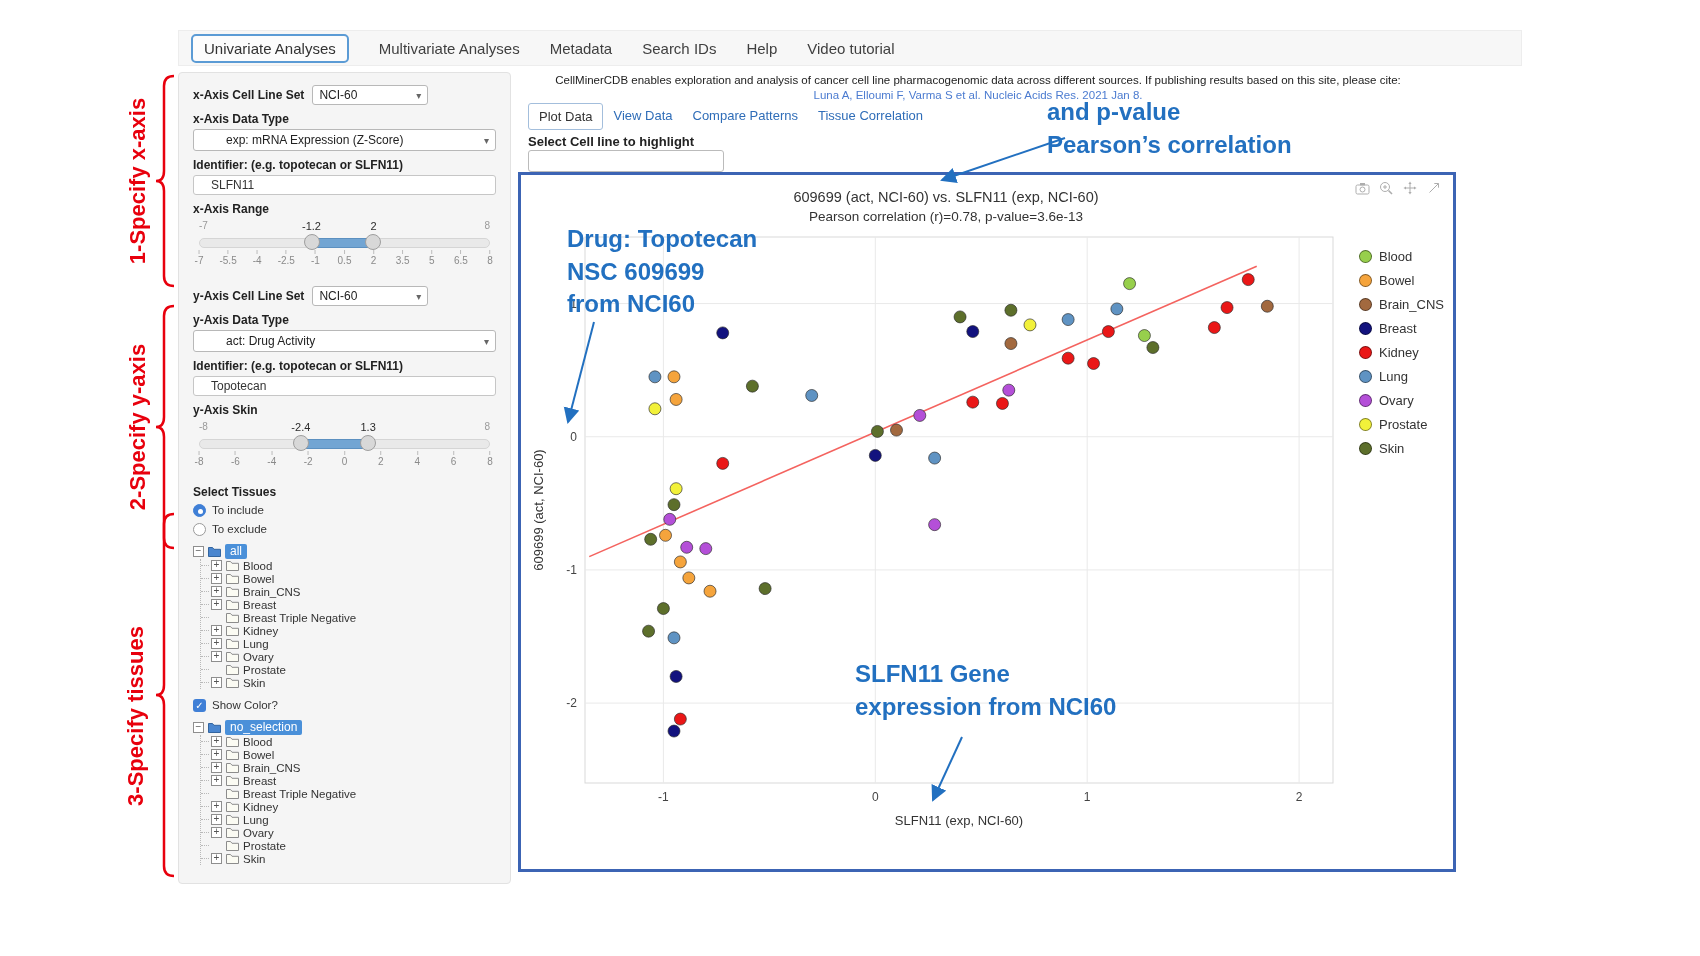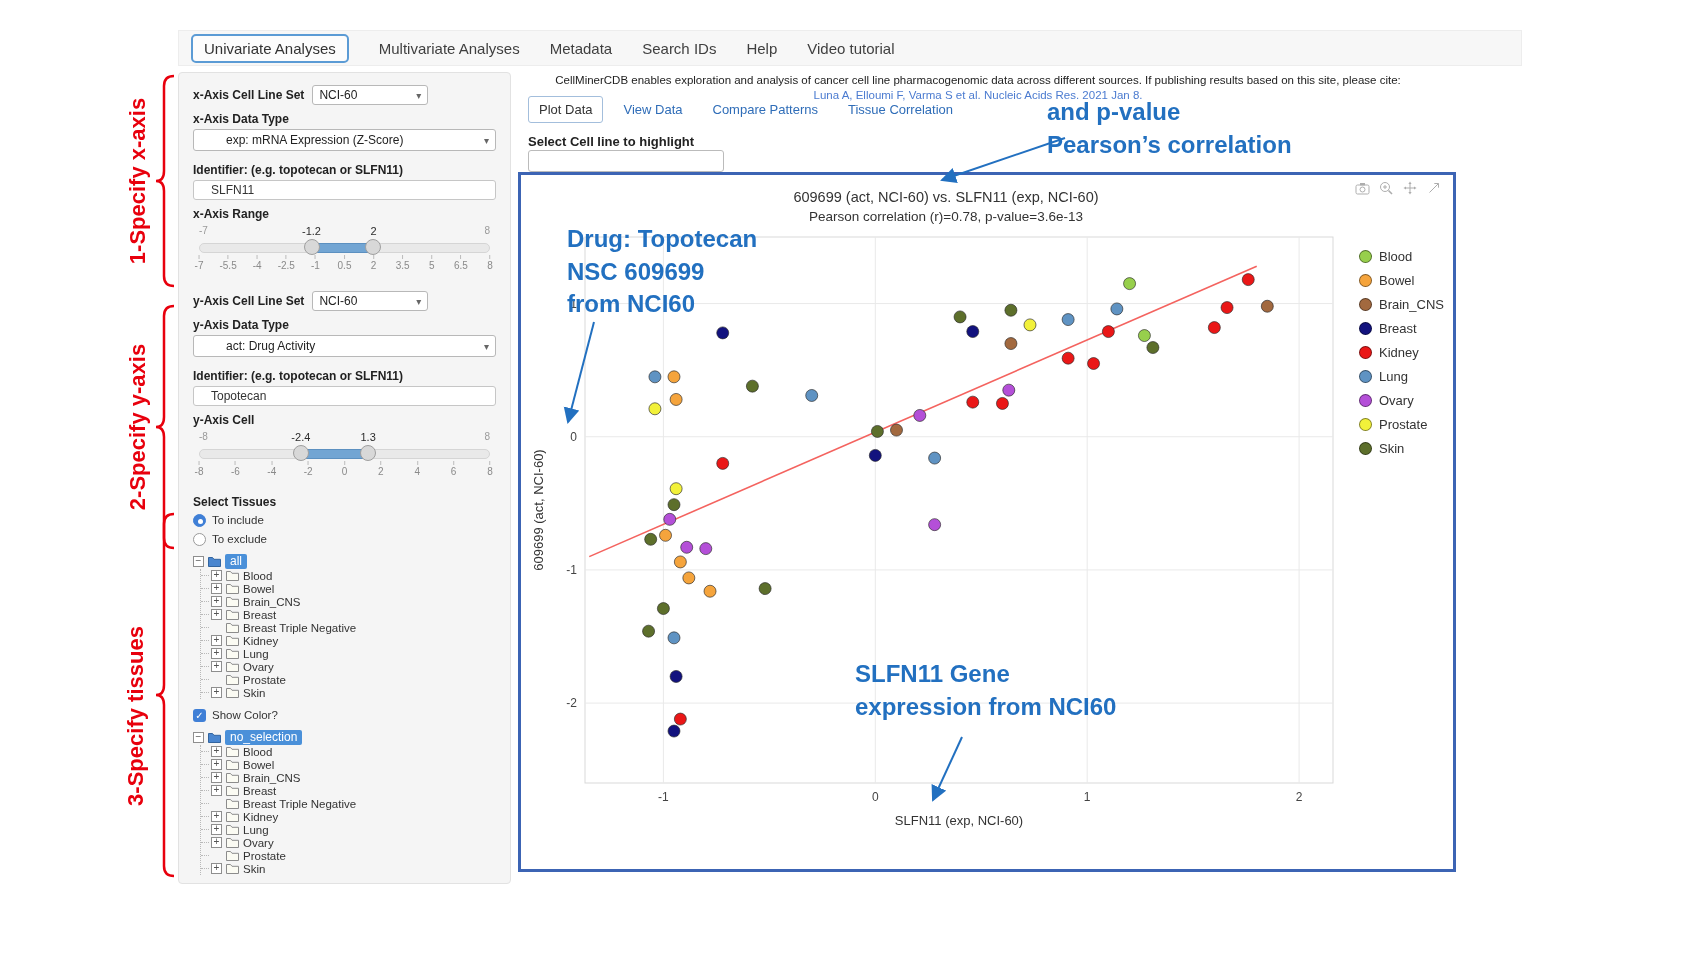--- a/index.html
+++ b/index.html
@@ -21,21 +21,21 @@
   
   .sidebar { position:absolute; left:178px; top:72px; width:333px; height:812px; background:#f5f5f5;
              border:1px solid #e2e2e2; border-radius:4px; padding:12px 14px; box-sizing:border-box;
              font-size:12px; overflow:hidden; }
   .inline-row { display:flex; align-items:center; gap:8px; height:20px; }
   .fld-label { font-weight:bold; font-size:12px; color:#222; margin:7px 0 3px; }
   .fld-label.inline { margin:0; }
   .select-box { background:#fff; border:1px solid #b8b8b8; border-radius:3px; height:20px; display:flex;
                 align-items:center; justify-content:space-between; padding:0 6px; font-size:12px; color:#222;
                 cursor:pointer; box-sizing:border-box; }
-  .select-wide { width:100%; height:22px; margin-bottom:12px;padding-left:32px; }
+  .select-wide { width:100%; height:22px; margin-bottom:2px;padding-left:32px; }
   .caret { color:#666; font-size:10px; margin-left:6px; }
   .text-input { width:100%; height:20px; background:#fff; border:1px solid #c6c6c6; border-radius:3px;
                 font-size:12px; padding:0 17px; box-sizing:border-box; color:#333; font-family:inherit; }
 
   .slider { position:relative; height:52px; margin:4px 6px 0 6px; }
   .sl-minmax { position:absolute; top:0; font-size:10px; color:#9a9a9a; }
   .sl-min { left:0; } .sl-max { right:0; }
   .sl-val { position:absolute; top:0; transform:translateX(-50%); font-size:11px; color:#2c2c2c; }
   .sl-track { position:absolute; left:0; right:0; top:18px; height:8px; background:#e9e9e9;
               border:1px solid #d5d5d5; border-radius:5px; cursor:pointer; }
@@ -63,21 +63,21 @@
   .tree-row::before { content:""; position:absolute; left:0; top:6px; width:8px; border-top:1px dotted #b9b9b9; }
   .expander { width:11px; height:11px; box-sizing:border-box; border:1px solid #8e8e8e; background:#fff;
               font-size:10px; line-height:8px; text-align:center; color:#555; flex:none; cursor:pointer; }
   .expander-spacer { width:11px; flex:none; }
   .tree-label { font-size:11.5px; color:#333; white-space:nowrap; }
   .folder { display:flex; align-items:center; flex:none; }
 
   
   .citation { position:absolute; left:528px; top:74px; width:900px; text-align:center; font-size:11.5px; color:#222; }
   .citation-link { color:#4b7bd0; display:block; margin-top:3px; cursor:pointer; }
-  .plot-tabs { position:absolute; left:528px; top:96px; display:flex; gap:10px; align-items:center; }
+  .plot-tabs { position:absolute; left:528px; top:103px; display:flex; align-items:flex-start; }
   .plot-tab { font-size:13px; color:#2f6db8; padding:5px 10px; cursor:pointer; white-space:nowrap; }
   .plot-tab.active { color:#333; border:1px solid #a3bedc; border-radius:3px; background:#fff; }
   .highlight-label { position:absolute; left:528px; top:134px; font-weight:bold; font-size:13px; color:#222; }
   .highlight-input { position:absolute; left:528px; top:150px; width:190px; height:18px; border:1px solid #bbb;
                      border-radius:3px; background:#fff; font-family:inherit; }
 
   .plot-container { position:absolute; left:518px; top:172px; width:938px; height:700px; border:3px solid #3c64b4;
                     background:#fff; box-sizing:border-box; }
   .modebar { position:absolute; right:10px; top:6px; display:flex; gap:8px; z-index:3; }
   .mb-icon { width:16px; height:16px; opacity:0.8; cursor:pointer; }
@@ -199,21 +199,21 @@
 
     <div class="fld-label">y-Axis Data Type</div>
     <div class="select-box select-wide">
       <span>act: Drug Activity</span>
       <span class="caret">▾</span>
     </div>
 
     <div class="fld-label">Identifier: (e.g. topotecan or SLFN11)</div>
     <input class="text-input" value="Topotecan" style="">
 
-    <div class="fld-label">y-Axis Cell</div>
+    <div class="fld-label">y-Axis Skin</div>
     <div class="slider">
         <div class="sl-minmax sl-min">-8</div>
         <div class="sl-minmax sl-max">8</div>
         <div class="sl-val" style="left: 35%;">-2.4</div>
         <div class="sl-val" style="left: 58.125%;">1.3</div>
         <div class="sl-track">
           <div class="sl-fill" style="left: 35%; width: 23.125%;"></div>
           <div class="sl-handle" style="left: 35%;"></div>
           <div class="sl-handle" style="left: 58.125%;"></div>
         </div>

